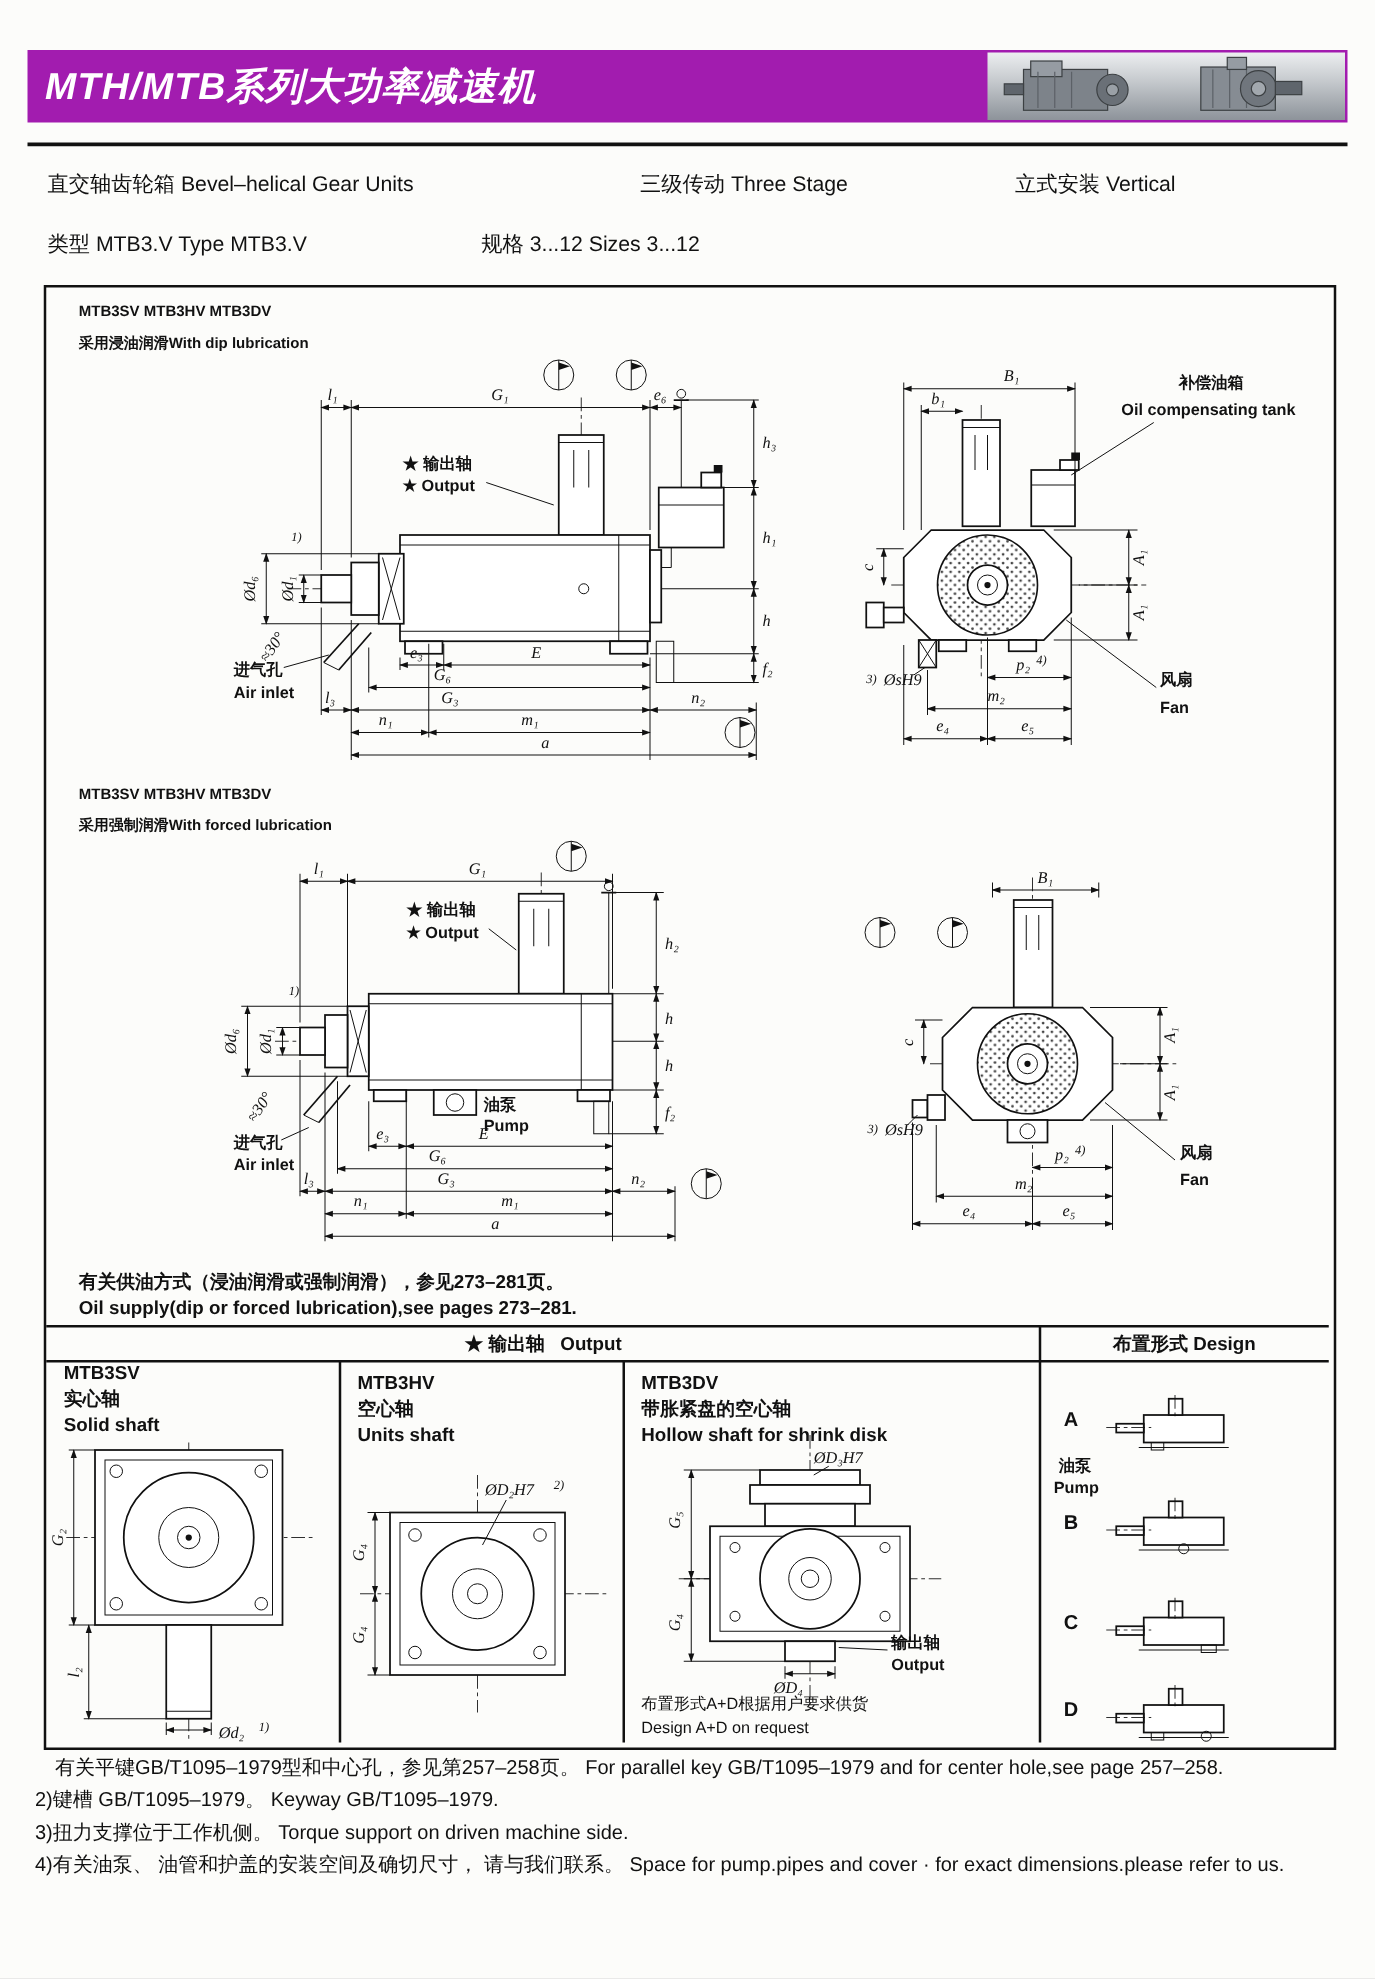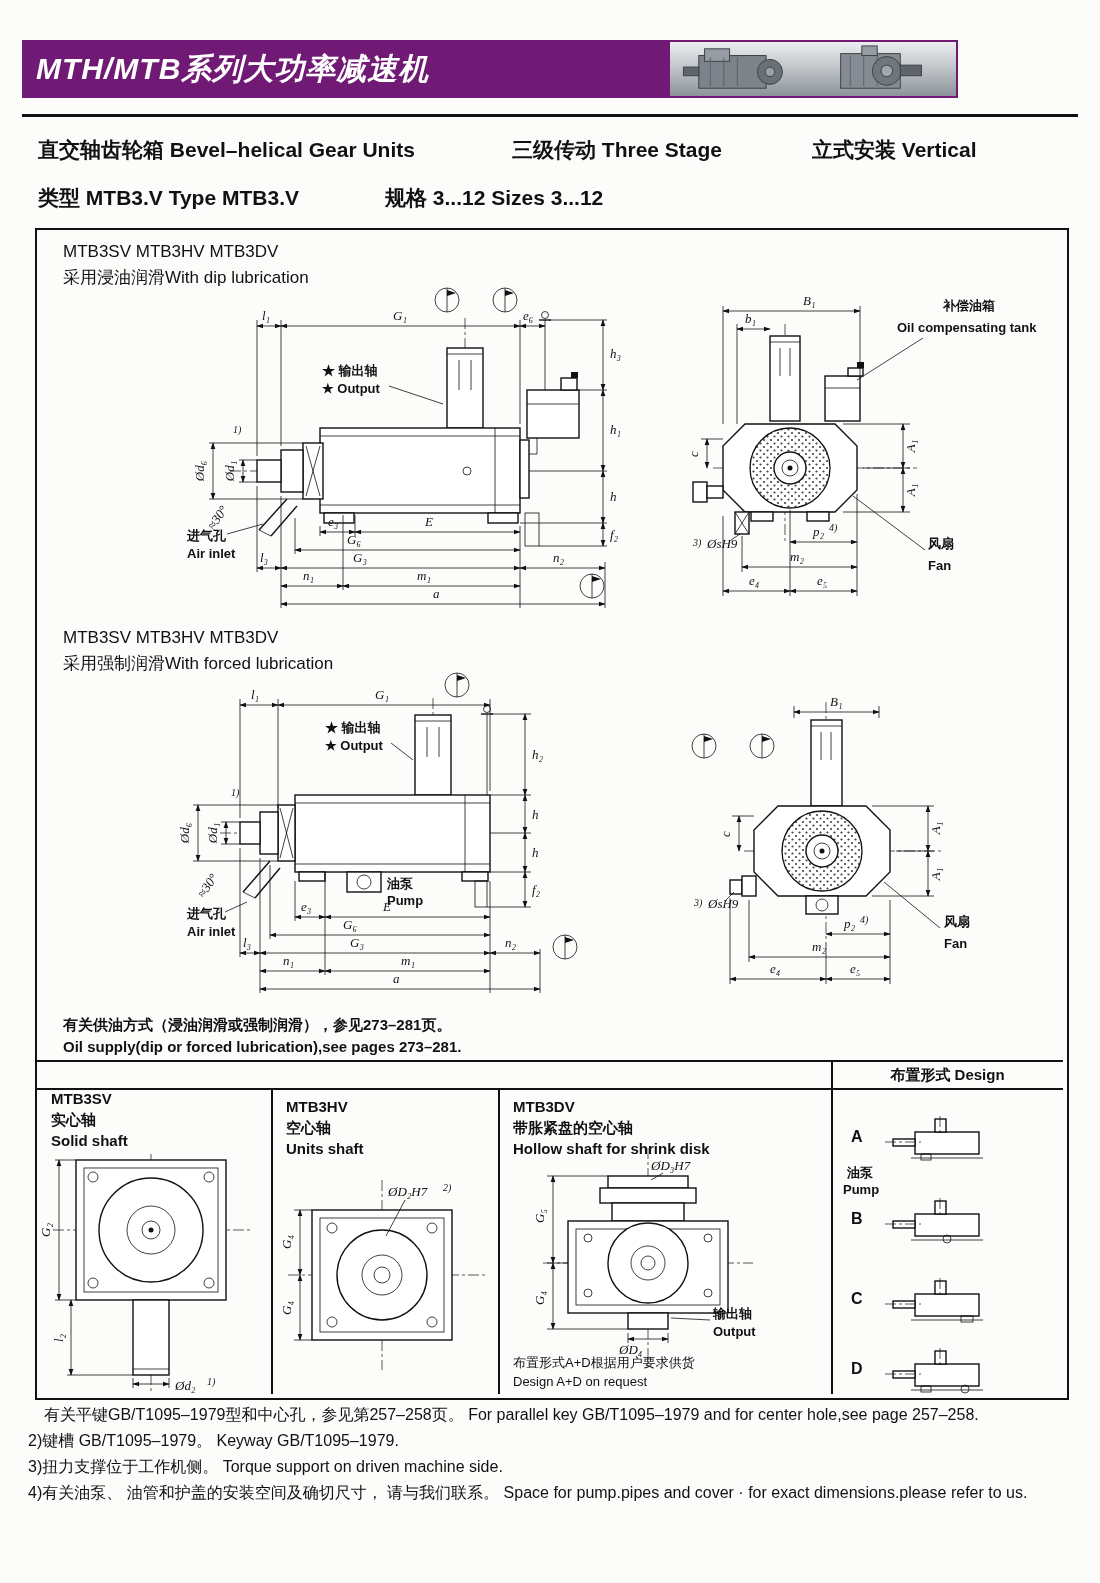--- a/index.html
+++ b/index.html
@@ -1,25 +1,25 @@
 <!DOCTYPE html>
 <html><head>
 <meta charset="utf-8">
 <style>
   html,body{margin:0;padding:0}
   body{background:#9a9a9a;font-family:"Liberation Sans",sans-serif}
   .page{position:relative;width:1100px;height:1583px;background:#fcfcfa;color:#111;overflow:hidden;margin:0 auto}
   .abs{position:absolute}
-  .hdrbar{left:22px;top:40px;width:936px;height:58px;background:#701a75}
+  .hdrbar{left:22px;top:40px;width:1056px;height:58px;background:#a21caf}
   .hdrtitle{left:14px;top:9px;color:#fff;font-size:30px;font-weight:bold;font-style:italic;letter-spacing:1px;white-space:nowrap}
   .hdrimgs{right:2px;top:2px;width:286px;height:54px;background:linear-gradient(180deg,#eceef0 0%,#c3c7cb 45%,#8d939a 100%);display:flex;align-items:center;justify-content:space-evenly}
   .rule{left:22px;top:114px;width:1056px;height:3px;background:#111}
-  .intro{font-size:21px;font-weight:bold;white-space:nowrap}
+  .intro{font-size:17px;font-weight:normal;white-space:nowrap}
   .mainbox{left:35px;top:228px;width:1030px;height:1168px;border:2px solid #111}
-  .sectitle{font-size:17px;font-weight:normal;white-space:nowrap}
+  .sectitle{font-size:12px;font-weight:bold;white-space:nowrap}
   .note{font-size:15px;font-weight:bold;white-space:nowrap}
   .hline{background:#111;height:2px}
   .vline{background:#111;width:2px}
   .tblhdr{font-size:15px;font-weight:bold;text-align:center}
   .cellhead{font-size:15px;font-weight:bold;line-height:21px;white-space:nowrap}
   .cellnote{font-size:13px;font-weight:normal;white-space:nowrap}
   .dletter{font-size:16px;font-weight:bold}
   .pumplbl{font-size:13px;font-weight:bold;white-space:nowrap}
   .fnote{font-size:16px;font-weight:500;line-height:26px;white-space:nowrap}
   .fnote.indent{padding-left:16px}
@@ -488,20 +488,24 @@
 
       <text class="cn" x="262" y="232">风扇</text>
       <text class="cn" x="262" y="254">Fan</text>
       <line class="tn" x1="258" y1="234" x2="202" y2="188"></line>
     </svg>
 
     <div class="abs note" style="left:26px;top:786px">有关供油方式（浸油润滑或强制润滑），参见273–281页。</div>
     <div class="abs note" style="left:26px;top:808px">Oil supply(dip or forced lubrication),see pages 273–281.</div>
 
     <div class="abs hline" style="left:0;top:830px;width:1026px"></div>
+    <div class="abs tblhdr" style="left:0;top:836px;width:795px">
+      <span>★ 输出轴</span>&nbsp;&nbsp;
+      <span>Output</span>
+    </div>
     <div class="abs tblhdr" style="left:795px;top:836px;width:231px">布置形式 Design</div>
     <div class="abs hline" style="left:0;top:858px;width:1026px"></div>
     <div class="abs vline" style="left:794px;top:830px;height:334px"></div>
     <div class="abs vline" style="left:234px;top:858px;height:306px"></div>
     <div class="abs vline" style="left:461px;top:858px;height:306px"></div>
 
     <div class="abs" style="left:0;top:858px;width:234px;height:306px">
       <div class="abs cellhead" style="left:14px;top:0">
         <div>MTB3SV</div>
         <div>实心轴</div>

